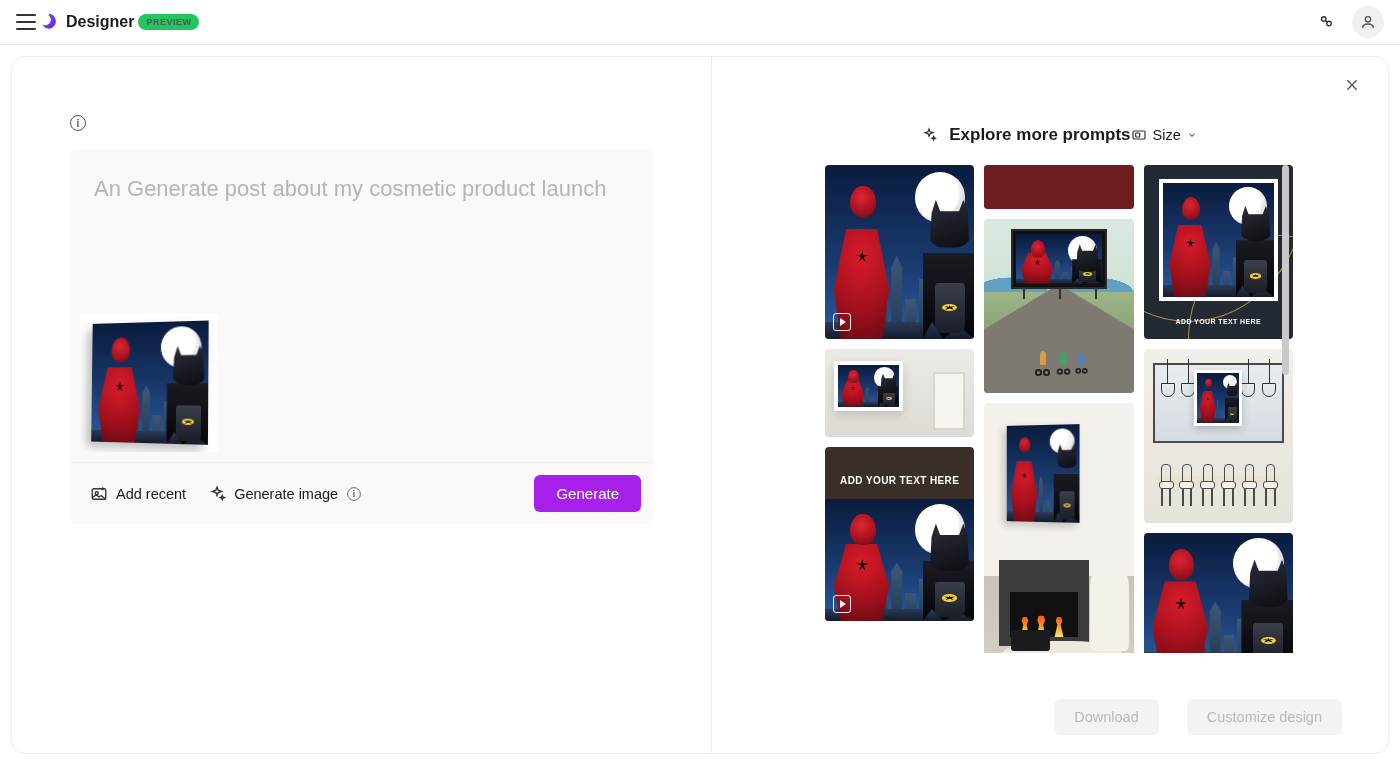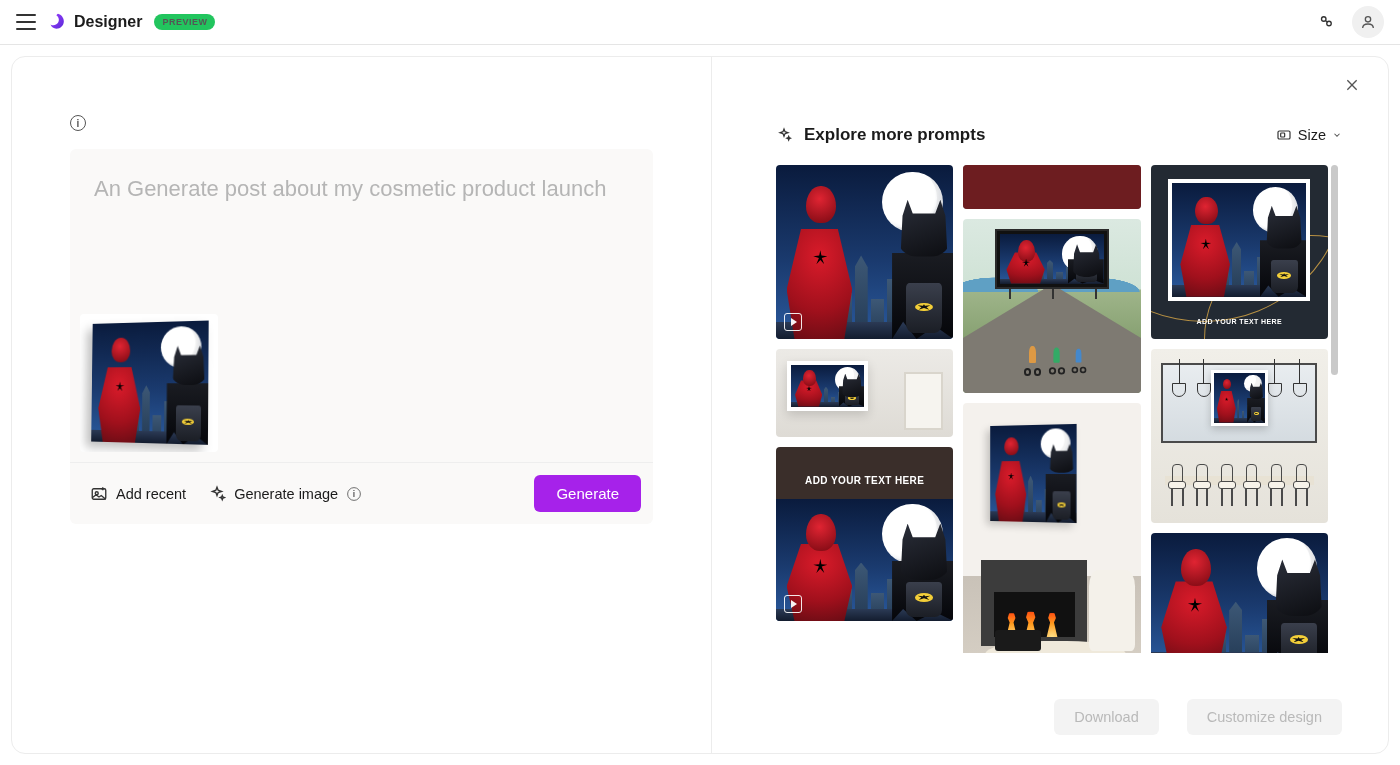--- a/index.html
+++ b/index.html
@@ -14,21 +14,21 @@
 
   
   .header {
     height: 45px;
     border-bottom: 1px solid #e5e5e5;
     display: flex;
     align-items: center;
     padding: 0 16px;
     justify-content: space-between;
   }
-  .header-left { display: flex; align-items: center; gap: 12px; }
+  .header-left { display: flex; align-items: center; gap: 4px; }
   .hamburger { width: 20px; height: 16px; display: flex; flex-direction: column; justify-content: space-between; cursor: pointer; }
   .hamburger span { height: 2px; background: #333; border-radius: 1px; }
   .logo-wrap { display: flex; align-items: center; gap: 6px; }
   .logo-swirl { width: 20px; height: 20px; }
   .logo-text { font-weight: 700; font-size: 16px; color: #1b1b1b; }
   .preview-badge { font-size: 9px; font-weight: 600; color: #555; background: #22c55e; padding: 3px 8px; border-radius: 10px; letter-spacing: 0.5px; }
   .header-right { display: flex; align-items: center; gap: 10px; }
   .header-icon-btn { width: 32px; height: 32px; border-radius: 50%; display: flex; align-items: center; justify-content: center; cursor: pointer; }
   .header-icon-btn.filled { background: #f0f0f0; }
 
@@ -119,20 +119,21 @@
     color: #1b1b1b;
   }
   .skip-line .u { text-decoration: underline; cursor: pointer; }
 
   .right-panel {
     flex: 1;
     position: relative;
     padding: 28px 46px 0 64px;
     display: flex;
     flex-direction: column;
+    align-items: center;
   }
   .close-x {
     position: absolute;
     top: 20px;
     right: 28px;
     cursor: pointer;
   }
   .explore-row {
     display: flex;
     align-items: center;
@@ -144,21 +145,21 @@
   .size-drop { display: flex; align-items: center; gap: 6px; font-size: 14.5px; cursor: pointer; }
 
   .gallery-scroll {
     position: relative;
     height: 488px;
     overflow: hidden;
   }
   .gallery {
     column-count: 3;
     column-gap: 10px;
-    width: 552px;
+    width: 468px;
   }
   .tile {
     break-inside: avoid;
     margin-bottom: 10px;
     border-radius: 4px;
     overflow: hidden;
     position: relative;
     cursor: pointer;
   }
   .t1 { height: 174px; }

